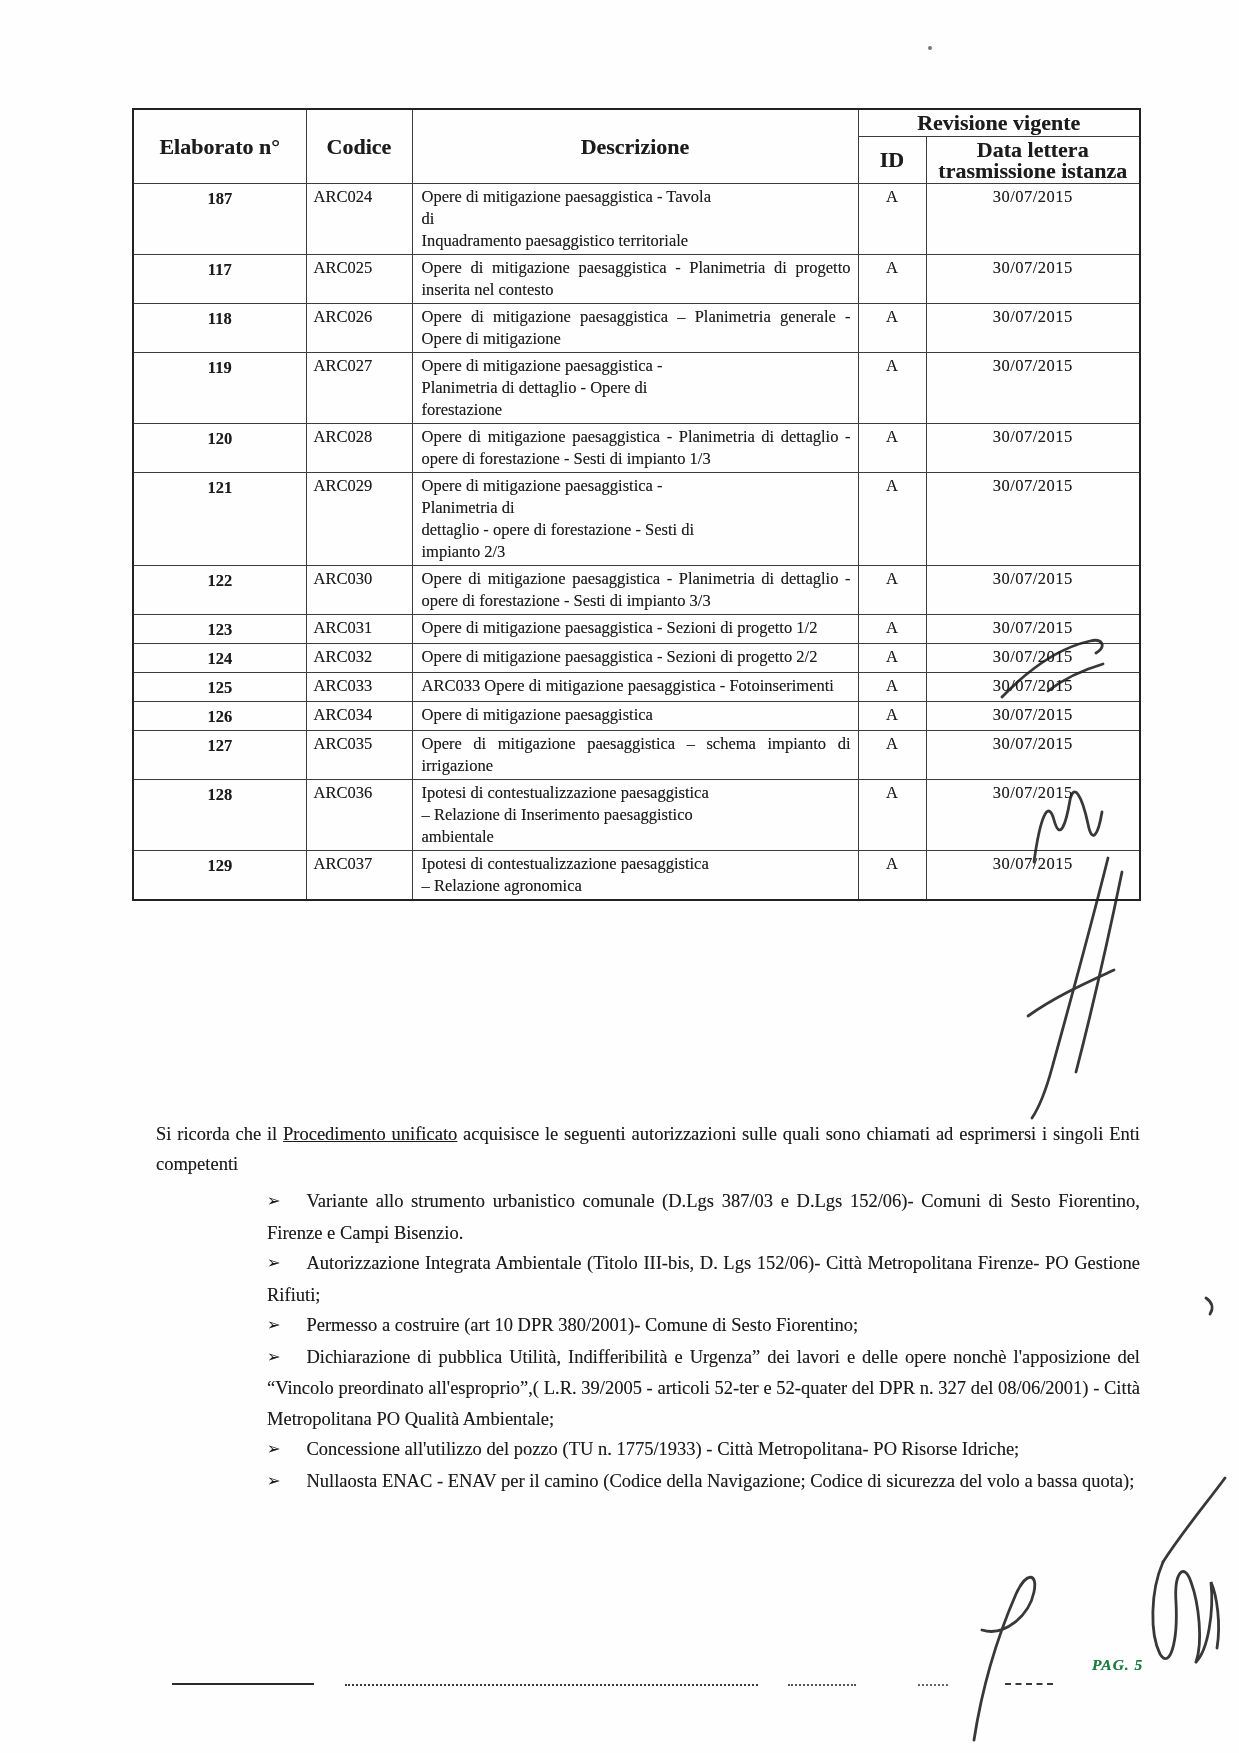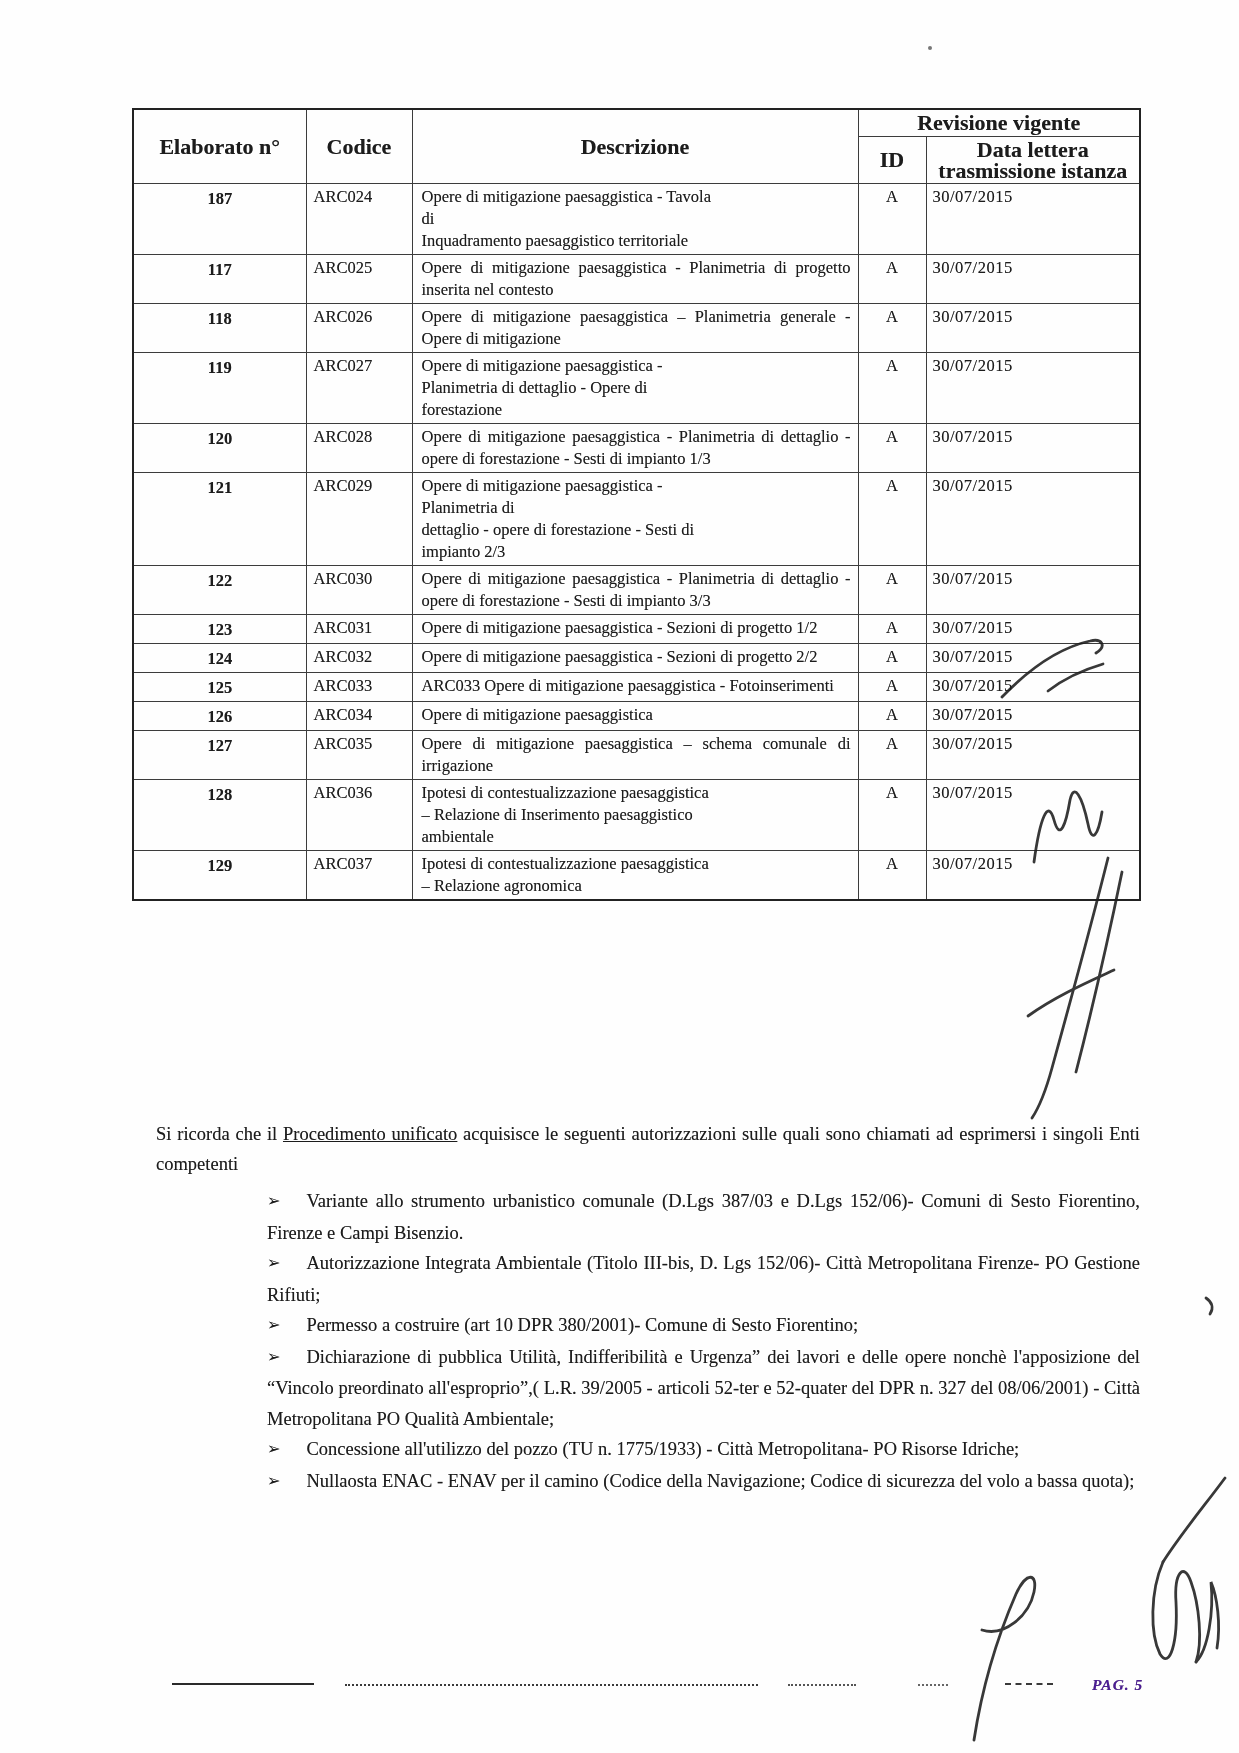--- a/index.html
+++ b/index.html
@@ -24,21 +24,21 @@
     border:1.4px solid #3c3c3c;padding:2px 6px;vertical-align:top;
   }
   .doc-table{border:2.5px solid #222;}
   .doc-table thead th{font-weight:bold;font-size:22px;vertical-align:middle;text-align:center;}
   .doc-table th.rev-group{border-bottom:1.2px solid #3c3c3c;}
   .doc-table th.h-data{white-space:pre-line;line-height:21px;}
   .doc-table td.cell-num{text-align:center;font-weight:bold;padding-top:4px;}
   .doc-table td.cell-code{padding-left:7px;border-right:1.4px dashed #4a4a4a;}
   .doc-table td.cell-desc{text-align:justify;white-space:pre-line;padding-left:9px;padding-right:7px;}
   .doc-table td.cell-id{text-align:center;border-right:1.4px dashed #4a4a4a;}
-  .doc-table td.cell-date{text-align:left;letter-spacing:0.5px;}
+  .doc-table td.cell-date{text-align:center;letter-spacing:0.5px;}
   .doc-table tbody tr:nth-child(odd) td{border-top-style:dashed;}
   .doc-table thead tr:first-child th{border-top:2.5px solid #222;}
   .doc-table tbody tr:last-child td{border-bottom:2.5px solid #222;}
   
   .intro{
     position:absolute;left:156px;top:1100px;width:984px;
     font-size:18.5px;line-height:30px;text-align:justify;
   }
   .intro .u{text-decoration:underline;}
   .bullets{
@@ -49,21 +49,21 @@
   .bullet .arrow{display:inline-block;margin-right:26px;font-size:16px;transform:translateY(-1px);}
   
   .footer-seg{position:absolute;height:0;}
   .seg1{left:172px;top:1683px;width:142px;border-top:2.5px solid #2a2a2a;}
   .seg2{left:345px;top:1684px;width:413px;border-top:2px dotted #3a3a3a;}
   .seg3{left:788px;top:1684px;width:68px;border-top:2px dotted #555;}
   .seg4{left:918px;top:1684px;width:30px;border-top:2px dotted #666;}
   .seg5{left:1005px;top:1683px;width:48px;border-top:2px dashed #3a3a3a;}
   .page-label{
     position:absolute;left:1092px;top:1656px;
-    font-style:italic;font-weight:bold;font-size:15.5px;letter-spacing:1px;color:#4c1d95;margin-top:20px;
+    font-style:italic;font-weight:bold;font-size:15.5px;letter-spacing:1px;color:#15803d;
   }
   .scribbles{position:absolute;left:0;top:0;pointer-events:none;}
   .speck{position:absolute;left:928px;top:46px;width:4px;height:4px;background:#777;border-radius:50%;}
 </style>
 </head>
 <body>
 
 <div class="page">
 
   <div class="speck"></div>
@@ -170,21 +170,21 @@
         <tr>
           <td class="cell-num">126</td>
           <td class="cell-code">ARC034</td>
           <td class="cell-desc">Opere di mitigazione paesaggistica</td>
           <td class="cell-id">A</td>
           <td class="cell-date">30/07/2015</td>
         </tr>
         <tr>
           <td class="cell-num">127</td>
           <td class="cell-code">ARC035</td>
-          <td class="cell-desc">Opere di mitigazione paesaggistica – schema comunale di irrigazione</td>
+          <td class="cell-desc">Opere di mitigazione paesaggistica – schema impianto di irrigazione</td>
           <td class="cell-id">A</td>
           <td class="cell-date">30/07/2015</td>
         </tr>
         <tr>
           <td class="cell-num">128</td>
           <td class="cell-code">ARC036</td>
           <td class="cell-desc">Ipotesi di contestualizzazione paesaggistica
 – Relazione di Inserimento paesaggistico
 ambientale</td>
           <td class="cell-id">A</td>

